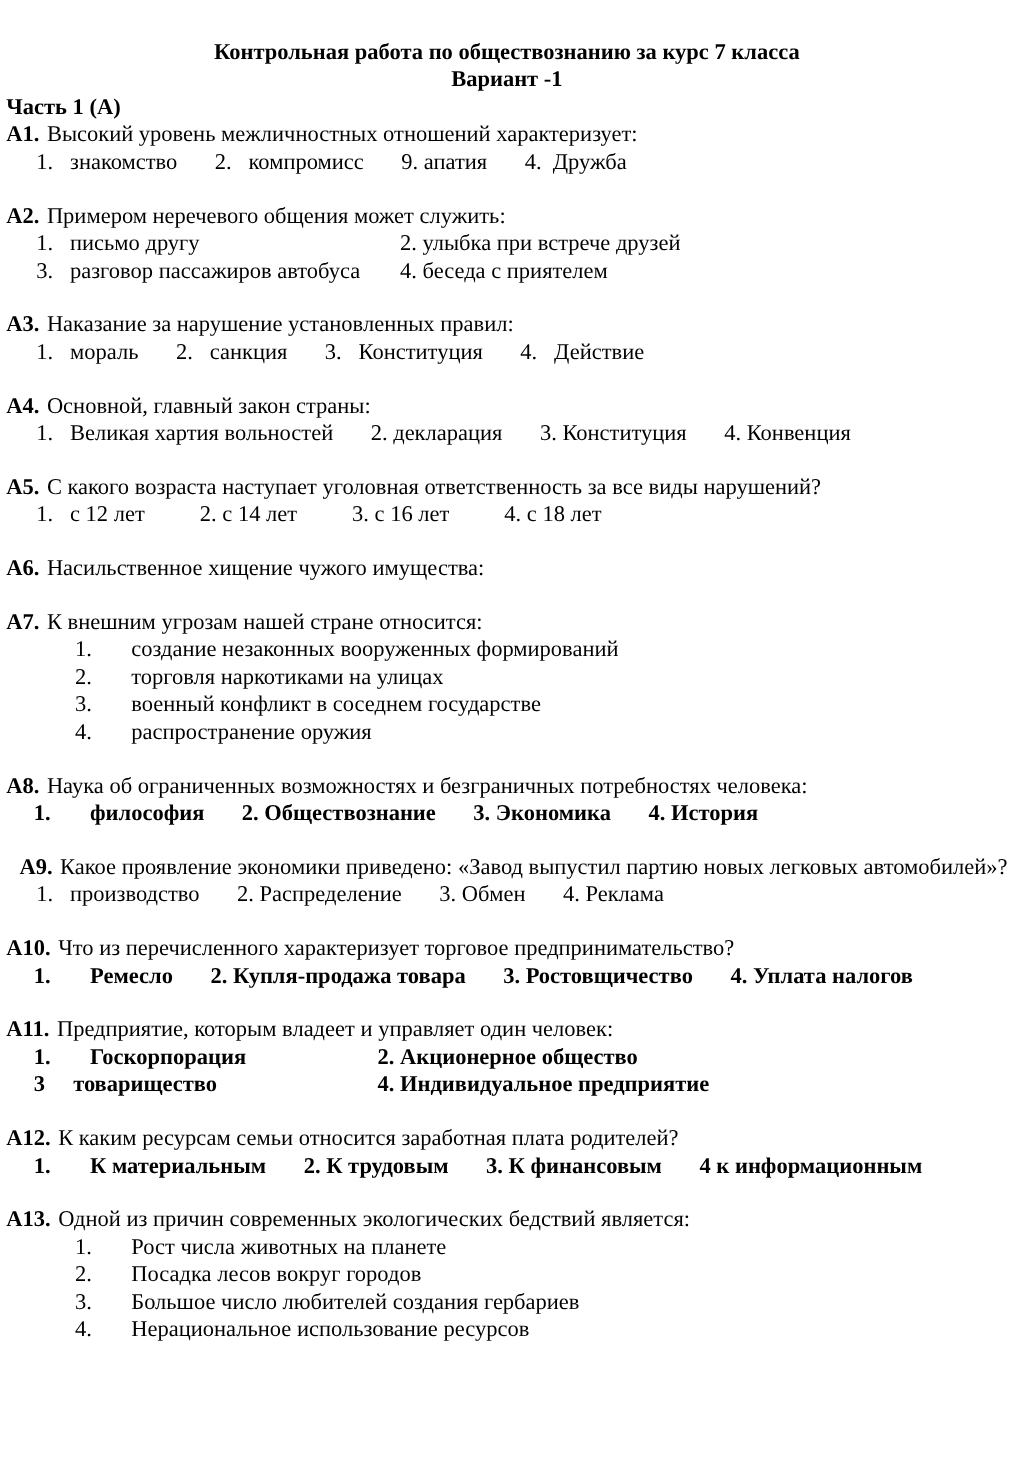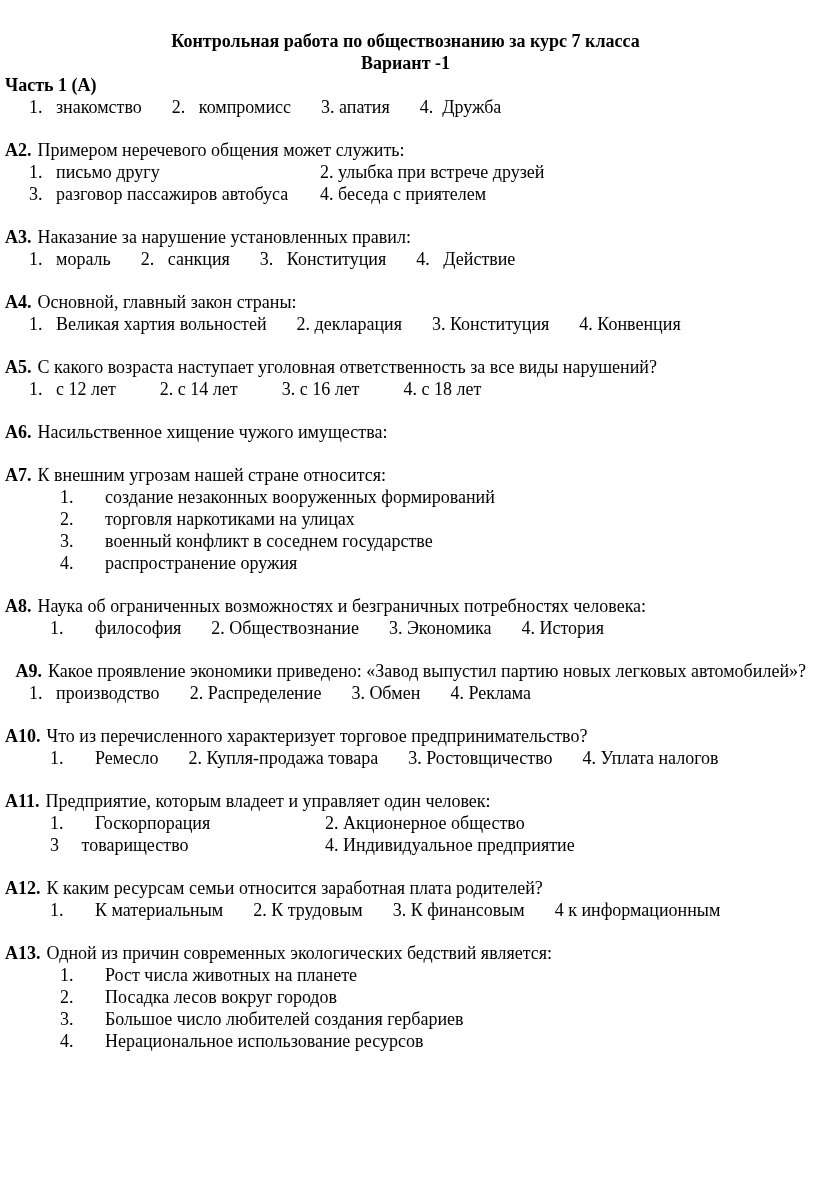--- a/index.html
+++ b/index.html
@@ -22,39 +22,40 @@
   .qline { margin: 0; }
   .qnum { font-weight: bold; margin-right: 6px; }
   .hang { padding-left: 42px; text-indent: -42px; text-align: right; }
   .opts { margin: 0; align-items: flex-end; }
   .opts-inline { display: flex; flex-wrap: wrap; column-gap: 30px; }
   .gap-lg { column-gap: 44px; }
   .grid2 { display: grid; }
   .cols-a2 { grid-template-columns: 291px auto; }
   .cols-a11 { grid-template-columns: 275px auto; }
   .ind24 { margin-left: 24px; }
-  .ind55 { margin-left: 45px; }
+  .ind55 { margin-left: 22px; font-weight: bold; }
   .opt, .ln, .lt { white-space: pre-wrap; }
   .li { display: flex; margin-left: 55px; }
   .ln { width: 45px; flex: none; }
 </style>
 </head>
 <body>
 
 <div class="page">
 
   <div class="hline center bold">Контрольная работа по обществознанию за курс 7 класса</div>
   <div class="hline center bold">Вариант -1</div>
   <div class="hline bold">Часть 1 (А)</div>
 
   <section class="q">
+    <p class="qline"><b class="qnum">А1.</b><span>Высокий уровень межличностных отношений характеризует:</span></p>
     <div class="opts opts-inline ind24">
       <span class="opt">1.   знакомство</span>
       <span class="opt">2.   компромисс</span>
-      <span class="opt">3. апатия</span>
+      <span class="opt">9. апатия</span>
       <span class="opt">4.  Дружба</span>
     </div>
   </section>
 
   <section class="q">
     <p class="qline"><b class="qnum">А2.</b><span>Примером неречевого общения может служить:</span></p>
     <div class="opts grid2 cols-a2 ind24">
       <span class="opt">1.   письмо другу</span>
       <span class="opt">2. улыбка при встрече друзей</span>
       <span class="opt">3.   разговор пассажиров автобуса</span>

